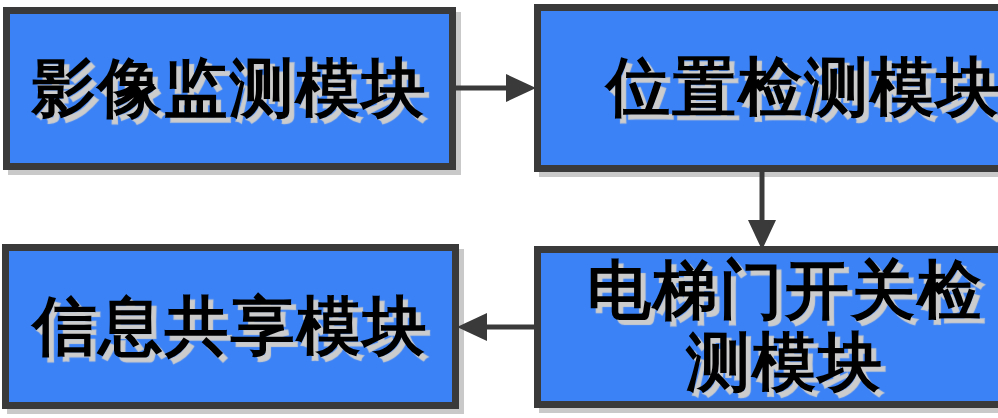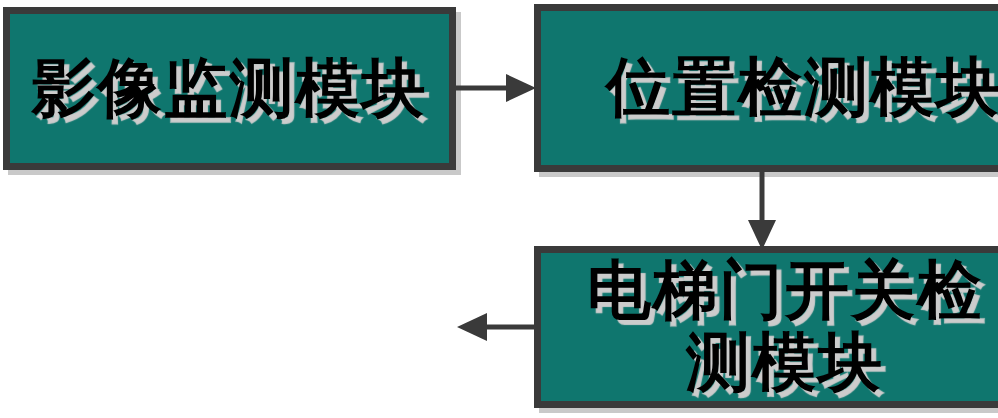--- a/index.html
+++ b/index.html
@@ -7,21 +7,21 @@
   .canvas {
     position: relative;
     width: 998px;
     height: 418px;
     background: #ffffff;
     overflow: hidden;
     font-family: "Liberation Serif", "DejaVu Serif", serif;
   }
   .node {
     position: absolute;
-    background: #0f766e;
+    background: #3b82f6;
     border: 7px solid #3a3a3a;
     box-shadow: 5px 5px 0 #c9c9c9;
     display: flex;
     align-items: center;
     justify-content: center;
     text-align: center;
     color: #000000;
     font-weight: bold;
     font-size: 64px;
     line-height: 72px;
@@ -49,20 +49,23 @@
   </div>
 
   <div class="node" id="node-position-detection">
     <span>位置检测模块</span>
   </div>
 
   <div class="node" id="node-door-detection">
     <span>电梯门开关检测模块</span>
   </div>
 
+  <div class="node" id="node-info-sharing">
+    <span>信息共享模块</span>
+  </div>
 
   <svg class="arrow-layer" viewBox="0 0 998 418">
 
     <g>
       <line x1="452" y1="88" x2="510" y2="88" stroke="#3a3a3a" stroke-width="5"></line>
       <polygon points="536,88 506,74 506,102" fill="#3a3a3a"></polygon>
     </g>
 
     <g>
       <line x1="762" y1="168" x2="762" y2="224" stroke="#3a3a3a" stroke-width="5"></line>

